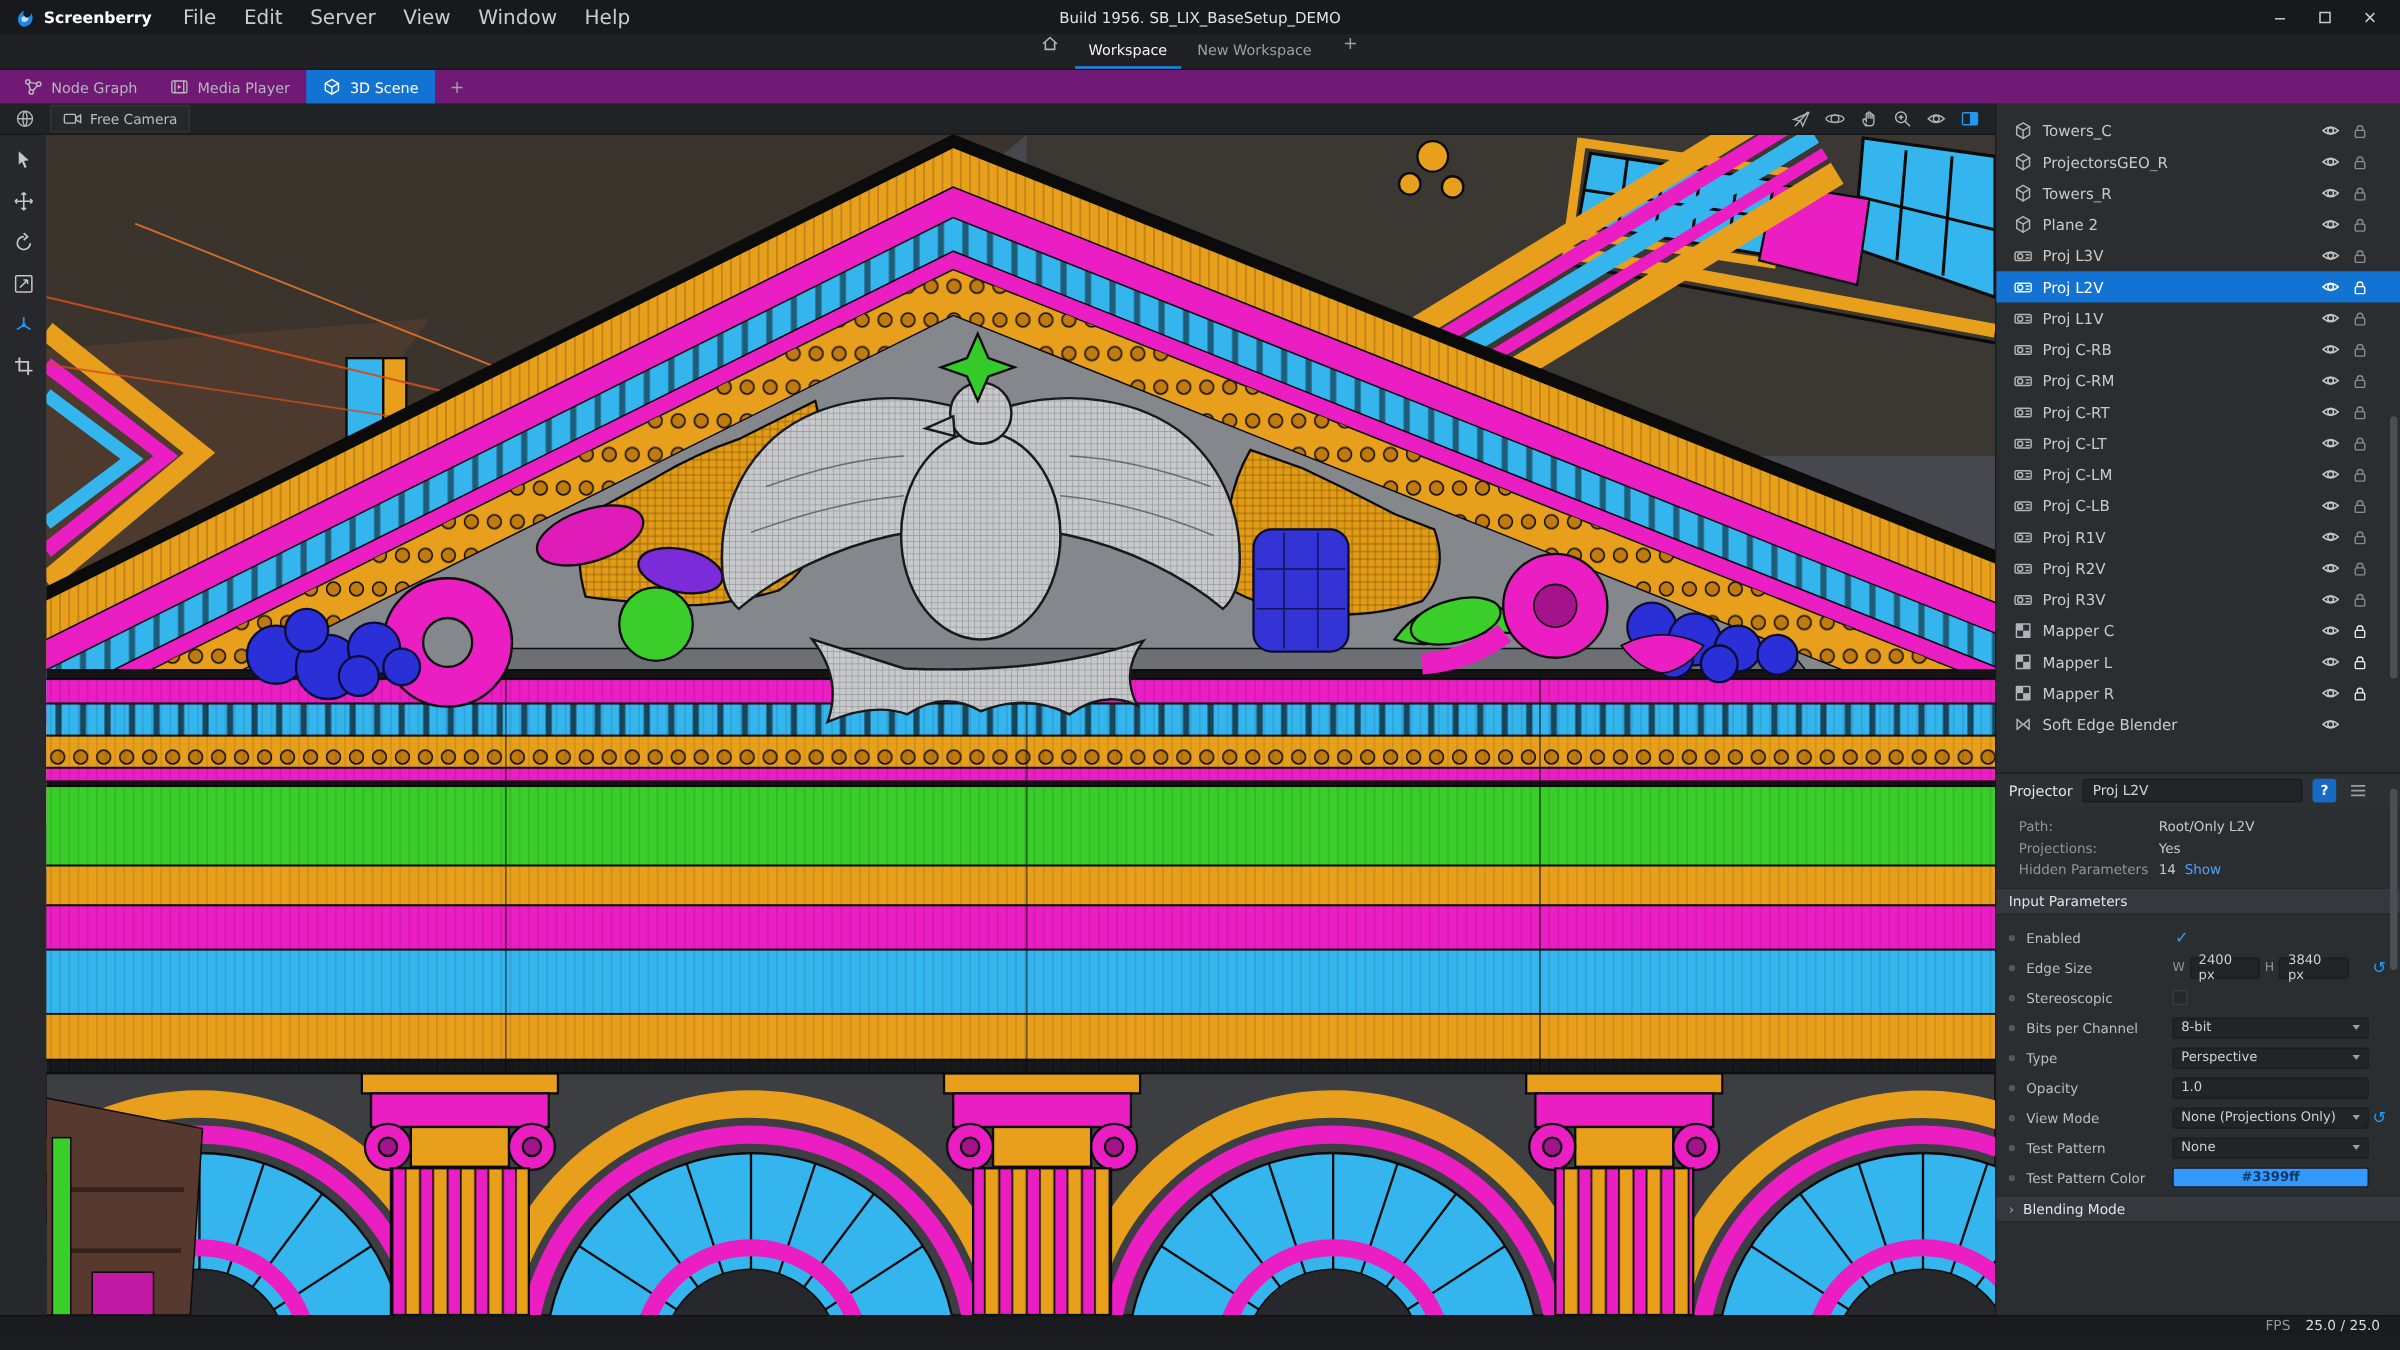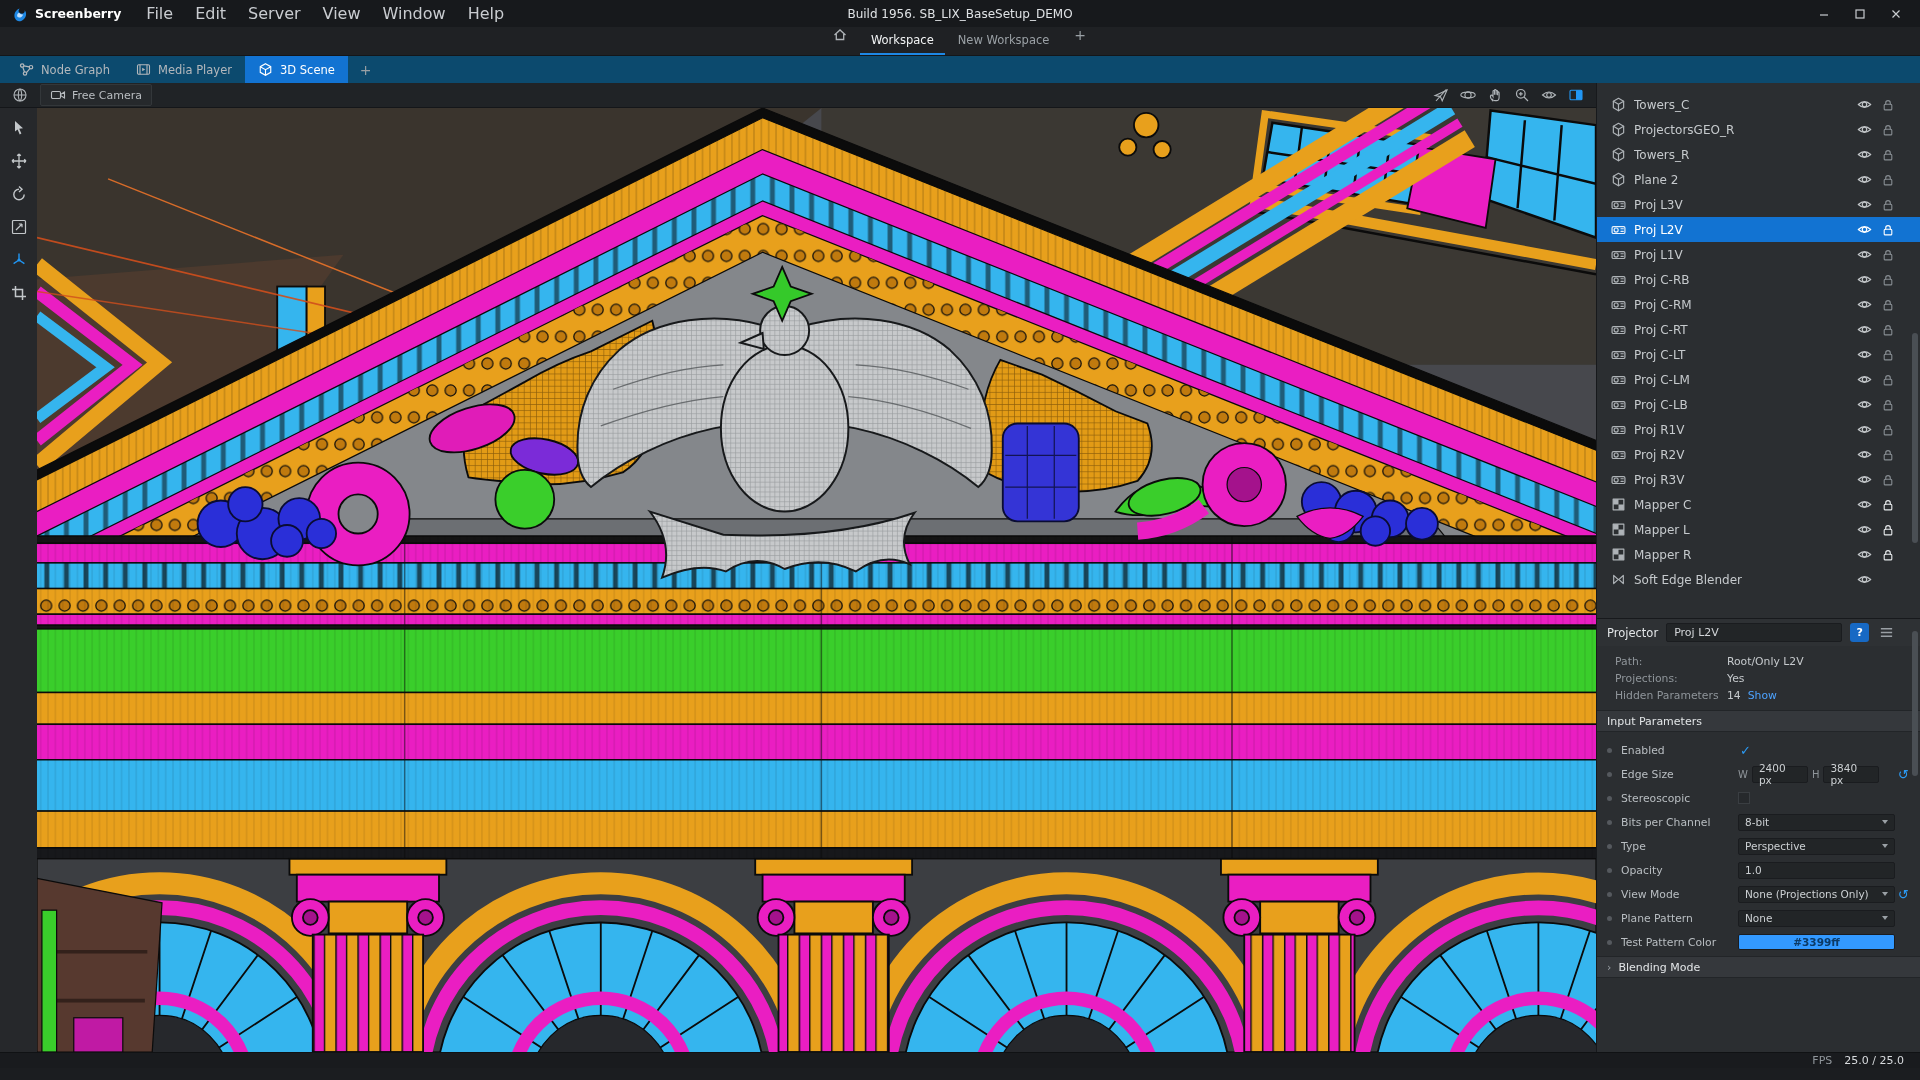--- a/index.html
+++ b/index.html
@@ -13,21 +13,21 @@
 .win-title{position:absolute;left:50%;transform:translateX(-50%);color:#dfe2e5;font-size:12px;white-space:nowrap}
 .win-controls{margin-left:auto;display:flex}
 .win-btn{width:36px;height:27px;display:flex;align-items:center;justify-content:center;color:#c9ccd0}
 
 .workspace-bar{height:29px;background:#1f2124;display:flex;justify-content:center;gap:2px;border-bottom:1px solid #141619}
 .ws-home{color:#aeb3b7;display:flex;padding:0 10px}
 .ws-tab{padding:6px 11px 4px;color:#9aa0a5;font-size:11.5px;border-bottom:2px solid transparent}
 .ws-tab.active{color:#f2f4f5;border-bottom-color:#1e88e5}
 .ws-add{color:#9aa0a5;padding:0 12px;font-size:14px}
 
-.tab-bar{height:27px;background:#0c4a6e;display:flex;align-items:stretch;padding-left:6px}
+.tab-bar{height:27px;background:#701a75;display:flex;align-items:stretch;padding-left:6px}
 .tab{display:flex;align-items:center;gap:7px;padding:0 13px;font-size:11.5px;color:#b4b8bc}
 .tab.active{background:#1273d2;color:#fff}
 .ticon{display:flex}
 .tab-add{display:flex;align-items:center;padding:0 12px;color:#9aa0a5;font-size:14px}
 
 .main{display:flex;height:969px}
 .viewport-col{width:1596px;display:flex;flex-direction:column;background:#26282b}
 .vp-header{height:25px;background:#202326;display:flex;align-items:center;padding:0 8px;gap:8px;border-bottom:1px solid #141619}
 .vp-ic{width:24px;height:20px;display:flex;align-items:center;justify-content:center;color:#aeb3b7}
 .vp-ic.accent{color:#2196f3}
@@ -1001,21 +1001,21 @@
             <span class="p-ctrl">
               <span class="dropdown">
                 <span class="dd-val">None (Projections Only)</span>
                 <span class="chev"></span>
               </span>
             </span>
             <span class="p-reset">↺</span>
           </div>
           <div class="param-row">
             <span class="p-dot"></span>
-            <span class="p-label">Plane Pattern</span>
+            <span class="p-label">Test Pattern</span>
             <span class="p-ctrl">
               <span class="dropdown">
                 <span class="dd-val">None</span>
                 <span class="chev"></span>
               </span>
             </span>
             <span class="p-reset"></span>
           </div>
           <div class="param-row">
             <span class="p-dot"></span>

